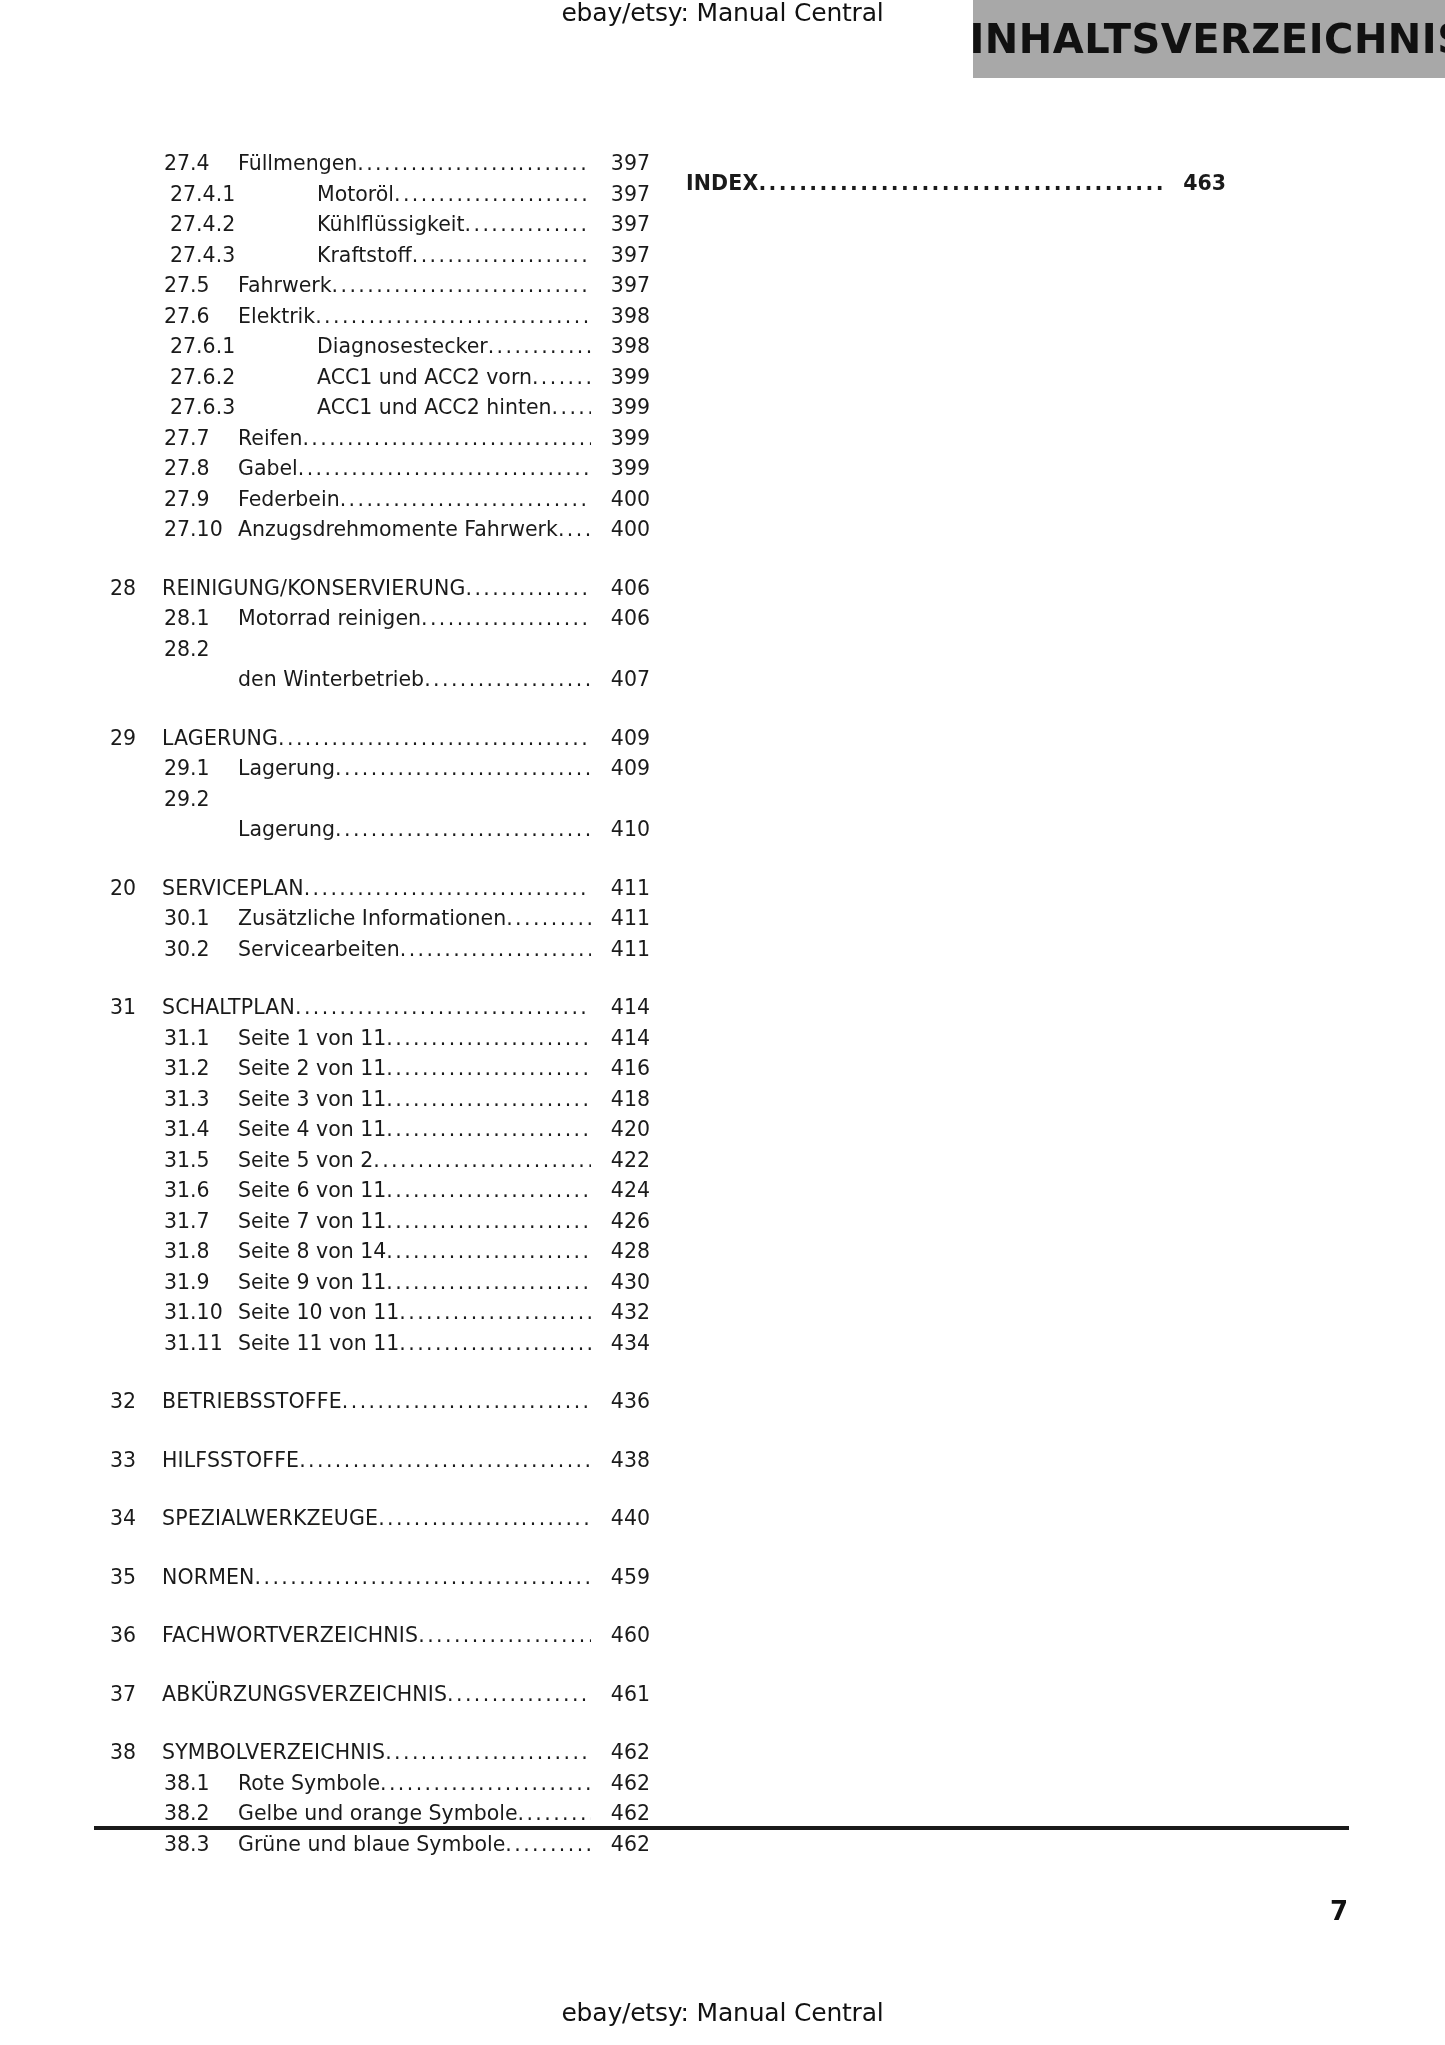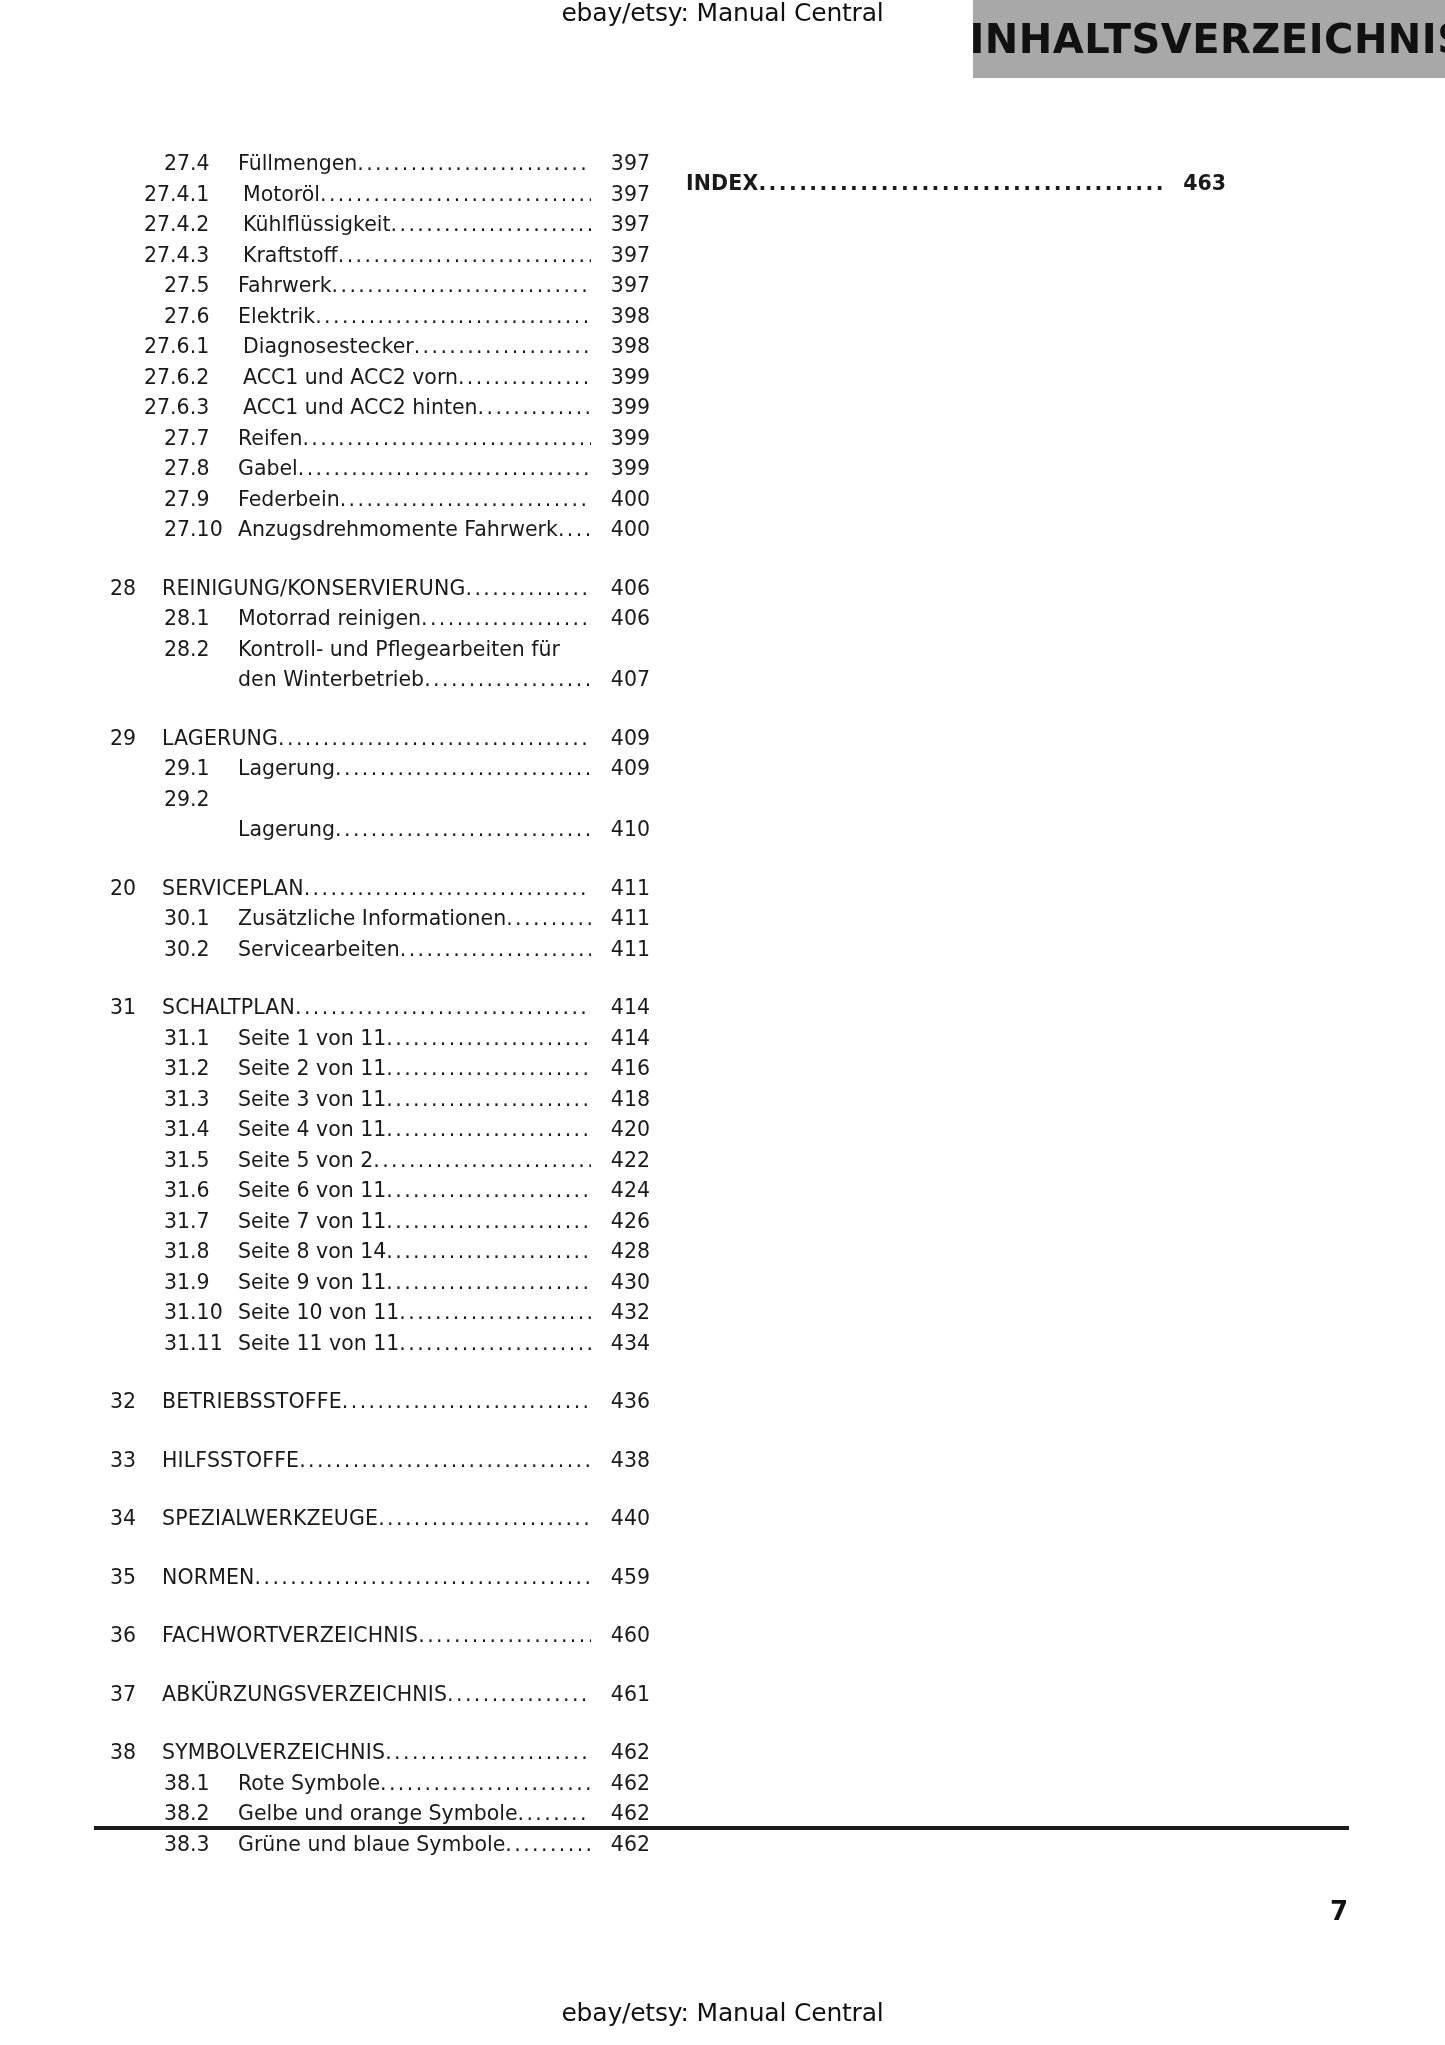--- a/index.html
+++ b/index.html
@@ -122,21 +122,21 @@
   
   .lvl1 { margin-top: 20px; }
   .lvl1 .num { width: 52px; margin-top: 8px; }
   .lvl1 .label { letter-spacing: 0.15px; }
 
   
   .lvl2 { margin-left: 54px; }
   .lvl2 .num { width: 74px; }
 
   
-  .lvl3 { margin-left: 34px; }
+  .lvl3 { margin-left: 60px; gap: 48px; }
   .lvl3 .num { width: 99px; }
 
   
   .group-gap { }
 
   
   .entry.cont .num { visibility: hidden; }
 
   
   .col-right .entry { margin-left: 0; }
@@ -288,23 +288,20 @@
       <div class="entry lvl2 group-gap">
         <span class="num">28.1</span>
         <span class="body">
           <span class="label">Motorrad reinigen</span>
           <span class="dots">........................................................................................................................................................................................................</span>
           <span class="page">406</span>
         </span>
       </div>
       <div class="entry lvl2">
         <span class="num">28.2</span>
-        <span class="body">
-          <span class="label">Kontroll- und Pflegearbeiten für</span>
-        </span>
       </div>
       <div class="entry lvl2 cont">
         <span class="num">28.2</span>
         <span class="body">
           <span class="label">den Winterbetrieb</span>
           <span class="dots">........................................................................................................................................................................................................</span>
           <span class="page">407</span>
         </span>
       </div>
       <div class="entry lvl1">

